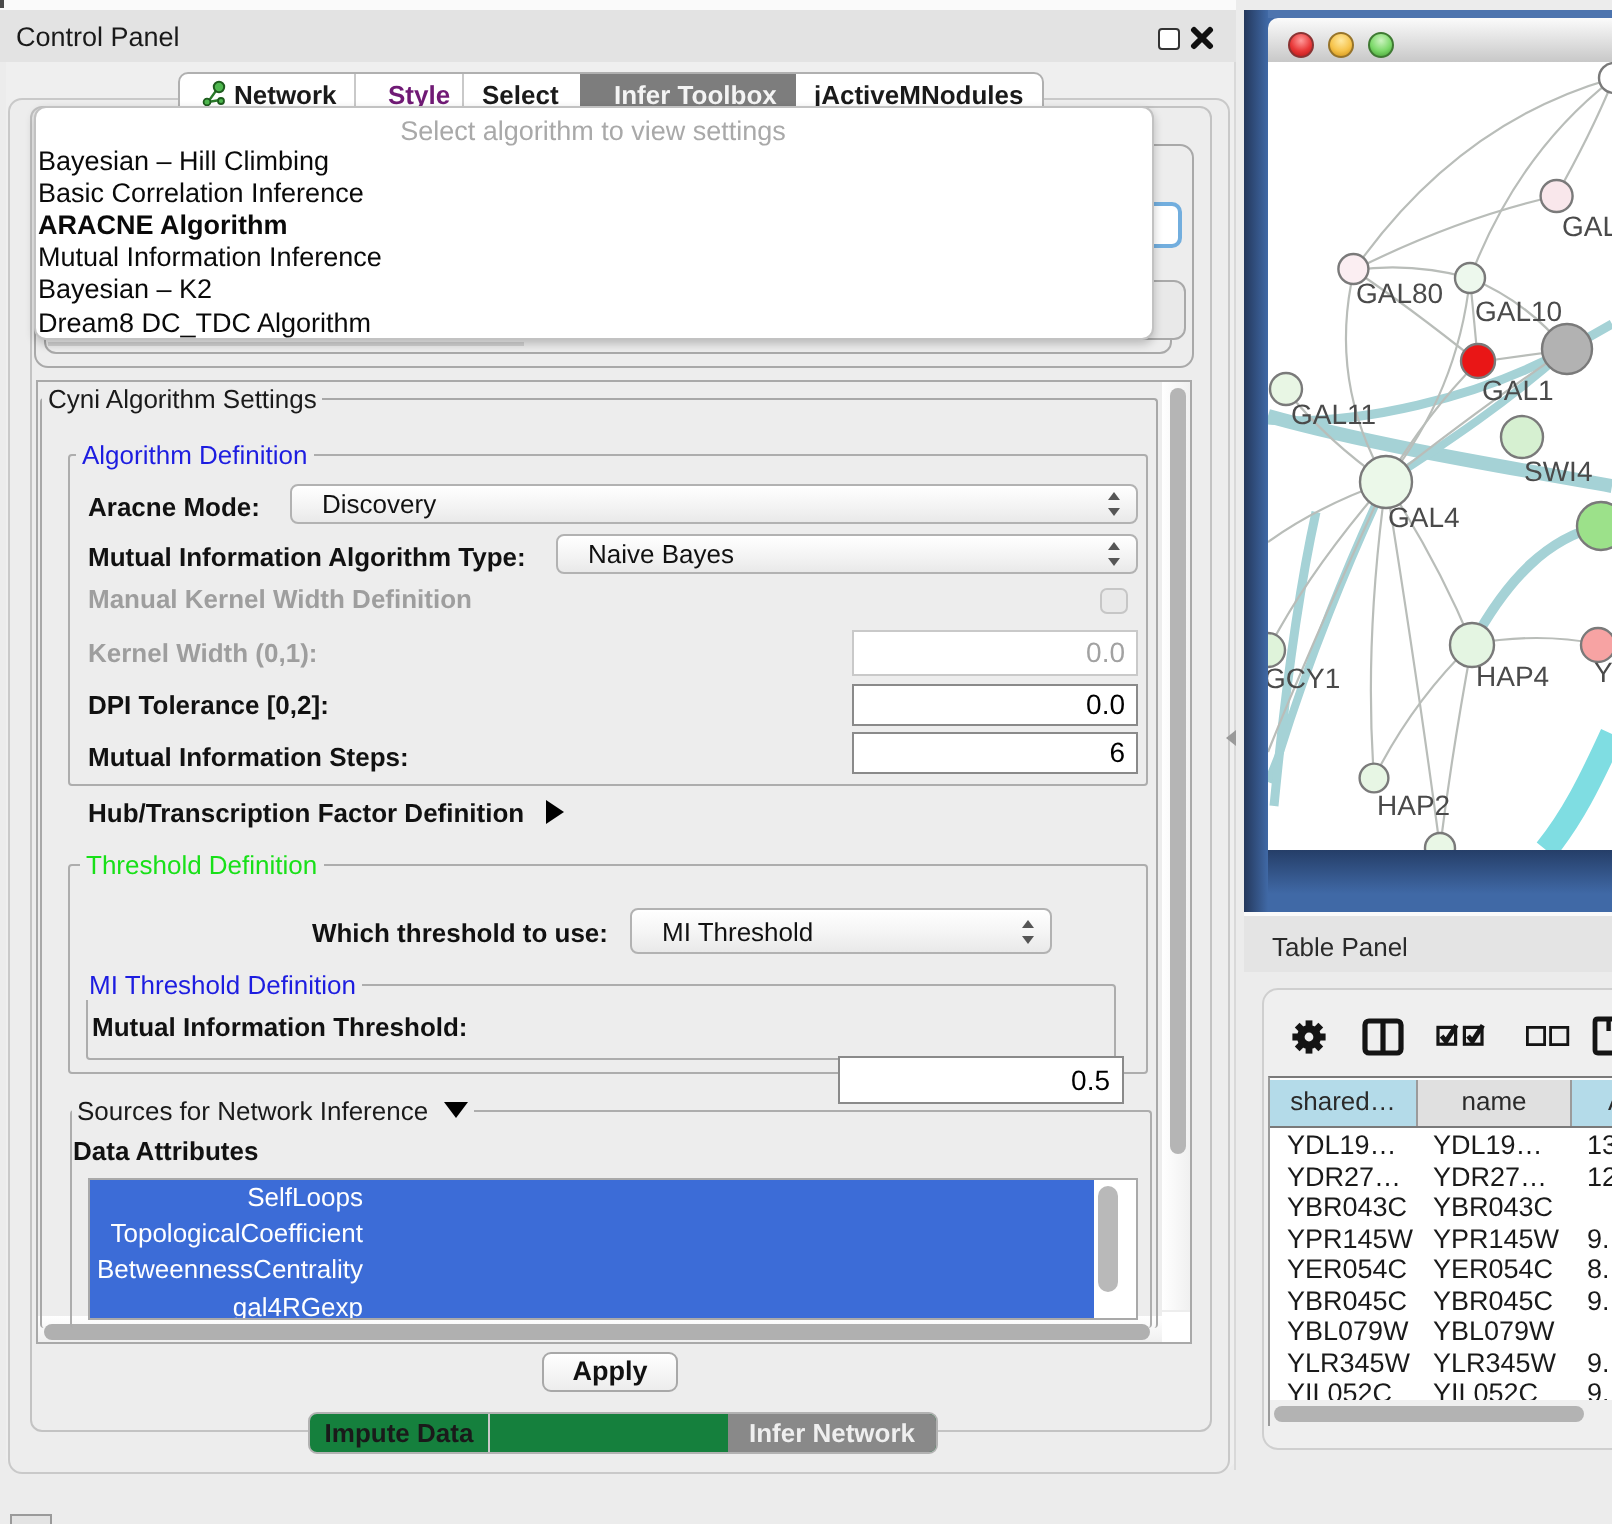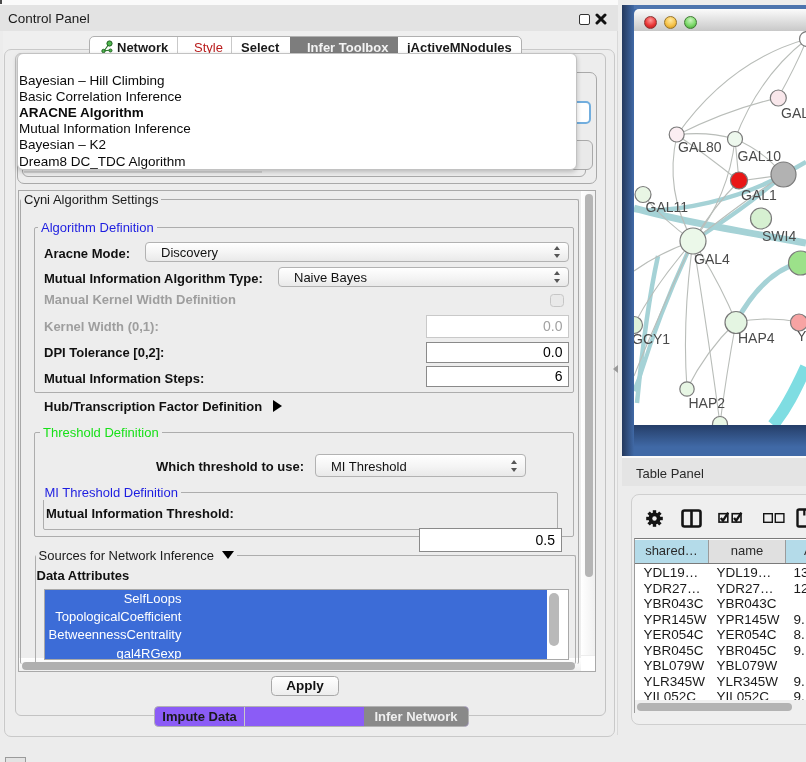--- a/index.html
+++ b/index.html
@@ -47,21 +47,21 @@
   <div class="abs" style="left:87px;top:0;width:1px;height:20px;background:#c9c9c9;"></div>
   <div class="abs" style="left:141px;top:0;width:1px;height:20px;background:#c9c9c9;"></div>
   <div class="abs" style="left:200px;top:0;width:108px;height:20px;background:#7d7d7d;"></div>
   <svg class="abs" style="left:10px;top:3px;" width="14" height="14" viewBox="0 0 14 14">
     <path d="M4 11 L9 4 M4 11 L10 10" stroke="#2a7a2a" stroke-width="1.2" fill="none"></path>
     <circle cx="9.5" cy="3.5" r="2.6" fill="#4fb84f" stroke="#1e5c1e" stroke-width="1"></circle>
     <circle cx="3.5" cy="11" r="1.7" fill="#4fb84f" stroke="#1e5c1e" stroke-width="0.9"></circle>
     <circle cx="10.5" cy="10.5" r="1.5" fill="#4fb84f" stroke="#1e5c1e" stroke-width="0.9"></circle>
   </svg>
   <div class="abs" style="left:27px;top:3px;font-size:13px;font-weight:bold;color:#1a1a1a;">Network</div>
-  <div class="abs" style="left:104px;top:3px;font-size:13px;font-weight:normal;color:#b91c1c;">Style</div>
+  <div class="abs" style="left:104px;top:3px;font-size:13px;font-weight:bold;color:#701a75;">Style</div>
   <div class="abs" style="left:151px;top:3px;font-size:13px;font-weight:bold;color:#1a1a1a;">Select</div>
   <div class="abs" style="left:217px;top:3px;font-size:13px;font-weight:bold;color:#f4f4f4;">Infer Toolbox</div>
   <div class="abs" style="left:317px;top:3px;font-size:13px;font-weight:bold;color:#1a1a1a;">jActiveMNodules</div>
 </div>
 
 <div class="abs" style="left:16.5px;top:71.5px;width:578px;height:110px;border:1px solid #a9a9a9;border-radius:7px;"></div>
 <div class="abs" style="left:540px;top:101px;width:47px;height:19px;background:#fff;border:2.5px solid #72aede;border-radius:5px;"></div>
 <div class="abs" style="left:22px;top:146px;width:562px;height:29px;background:#ededed;border:1px solid #a9a9a9;border-radius:6px;"></div>
 <div class="abs" style="left:18px;top:140px;width:573px;height:28px;background:#e9e9e9;border:1px solid #a9a9a9;border-radius:6px;"></div>
 <div class="abs" style="left:24px;top:170.5px;width:238px;height:2.5px;background:#d2d2d2;"></div>
@@ -136,21 +136,21 @@
 
 <div class="abs lbl bold" style="left:36.5px;top:567.5px;">Data Attributes</div>
 <div class="abs" style="left:43.5px;top:588.5px;width:523px;height:69px;background:#fff;border:1px solid #a9a9a9;overflow:hidden;">
   <div class="abs" style="left:0.5px;top:0;width:502px;height:69px;background:#3c6cd7;"></div>
   <div class="abs" style="left:4px;top:0.5px;font-size:13px;color:#fff;line-height:18.2px;text-align:right;">SelfLoops<br>TopologicalCoefficient<br>BetweennessCentrality<br>gal4RGexp</div>
   <div class="abs" style="left:504px;top:3.5px;width:10px;height:53px;background:#b9b9b9;border-radius:5px;"></div>
 </div>
 
 <div class="abs" style="left:271px;top:676px;width:66px;height:18px;background:linear-gradient(#ffffff,#ededed);border:1px solid #a8a8a8;border-radius:4.5px;text-align:center;font-size:13.5px;font-weight:bold;color:#111;line-height:18px;">Apply</div>
 
-<div class="abs" style="left:154px;top:706px;width:313px;height:19px;background:#8b5cf6;border:1px solid #b2b2b2;border-radius:4.5px;overflow:hidden;">
+<div class="abs" style="left:154px;top:706px;width:313px;height:19px;background:#15803d;border:1px solid #b2b2b2;border-radius:4.5px;overflow:hidden;">
   <div class="abs" style="left:89px;top:0;width:1px;height:19px;background:#c9c9c9;"></div>
   <div class="abs" style="left:209px;top:0;width:104px;height:19px;background:#898989;"></div>
   <div class="abs" style="left:0;top:2px;width:89px;text-align:center;font-size:13px;font-weight:bold;color:#1a1a1a;">Impute Data</div>
   <div class="abs" style="left:90px;top:2px;width:119px;text-align:center;font-size:13px;font-weight:bold;color:#1a1a1a;margin-top:32px;">Discretize Data</div>
   <div class="abs" style="left:209px;top:2px;width:104px;text-align:center;font-size:13px;font-weight:bold;color:#efefef;">Infer Network</div>
 </div>
 
 <div class="abs" style="left:5px;top:757px;width:19px;height:10px;background:#e3e3e3;border:1.5px solid #9a9a9a;"></div>
 
 <div class="abs" style="left:617px;top:31px;width:1px;height:704px;background:#d9d9d9;"></div>
@@ -283,20 +283,21 @@
   <div class="abs" style="left:0;top:4px;width:73px;text-align:center;font-size:13px;color:#2a2a2a;">shared…</div>
   <div class="abs" style="left:74px;top:4px;width:76px;text-align:center;font-size:13px;color:#2a2a2a;">name</div>
   <div class="abs" style="left:8.5px;top:26.5px;width:66px;font-size:13.5px;color:#1a1a1a;line-height:15.5px;">YDL19…<br>YDR27…<br>YBR043C<br>YPR145W<br>YER054C<br>YBR045C<br>YBL079W<br>YLR345W<br>YIL052C</div>
   <div class="abs" style="left:81.5px;top:26.5px;width:70px;font-size:13.5px;color:#1a1a1a;line-height:15.5px;">YDL19…<br>YDR27…<br>YBR043C<br>YPR145W<br>YER054C<br>YBR045C<br>YBL079W<br>YLR345W<br>YIL052C</div>
   <div class="abs" style="left:158.5px;top:26.5px;width:20px;font-size:13.5px;color:#1a1a1a;line-height:15.5px;">13<br>12<br><br>9.<br>8.<br>9.<br><br>9.<br>9.</div>
   <div class="abs" style="left:0;top:161px;width:172px;height:13px;background:#efefef;"></div>
   <div class="abs" style="left:2px;top:164.5px;width:155px;height:8px;background:#b3b3b3;border-radius:4px;"></div>
 </div>
 
 <div class="abs" style="left:16.5px;top:52.5px;width:558px;height:115px;background:#fff;border:1px solid #c2c2c2;border-radius:6px;box-shadow:0 2px 5px rgba(0,0,0,0.22);z-index:50;">
+  <div class="abs" style="left:0;top:4.5px;width:100%;text-align:center;font-size:13.5px;color:#a9a9a9;">Select algorithm to view settings</div>
   <div class="abs" style="left:1.5px;top:19px;font-size:13.5px;color:#0a0a0a;line-height:16.2px;">
     Bayesian – Hill Climbing<br>
     Basic Correlation Inference<br>
     <span style="font-weight:bold;">ARACNE Algorithm</span><br>
     Mutual Information Inference<br>
     Bayesian – K2<br>
     Dream8 DC_TDC Algorithm
   </div>
 </div>
 

